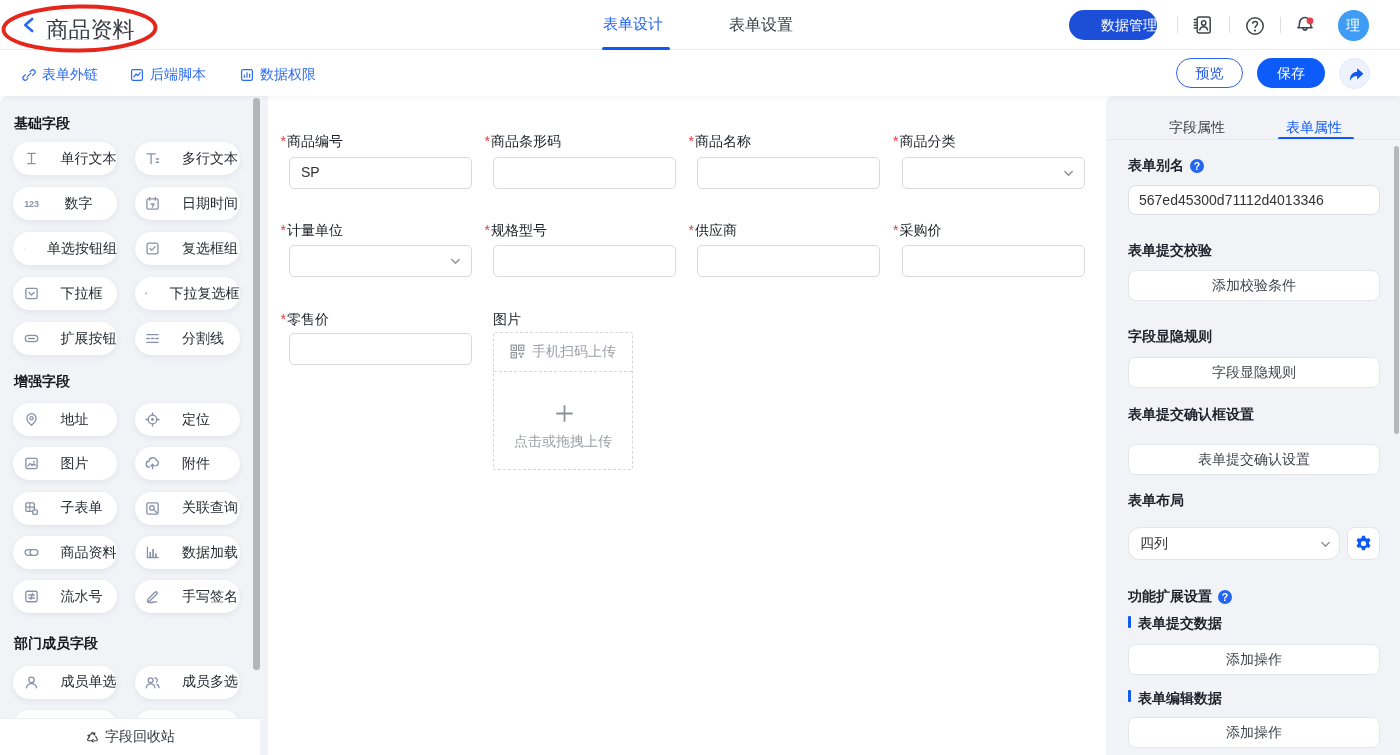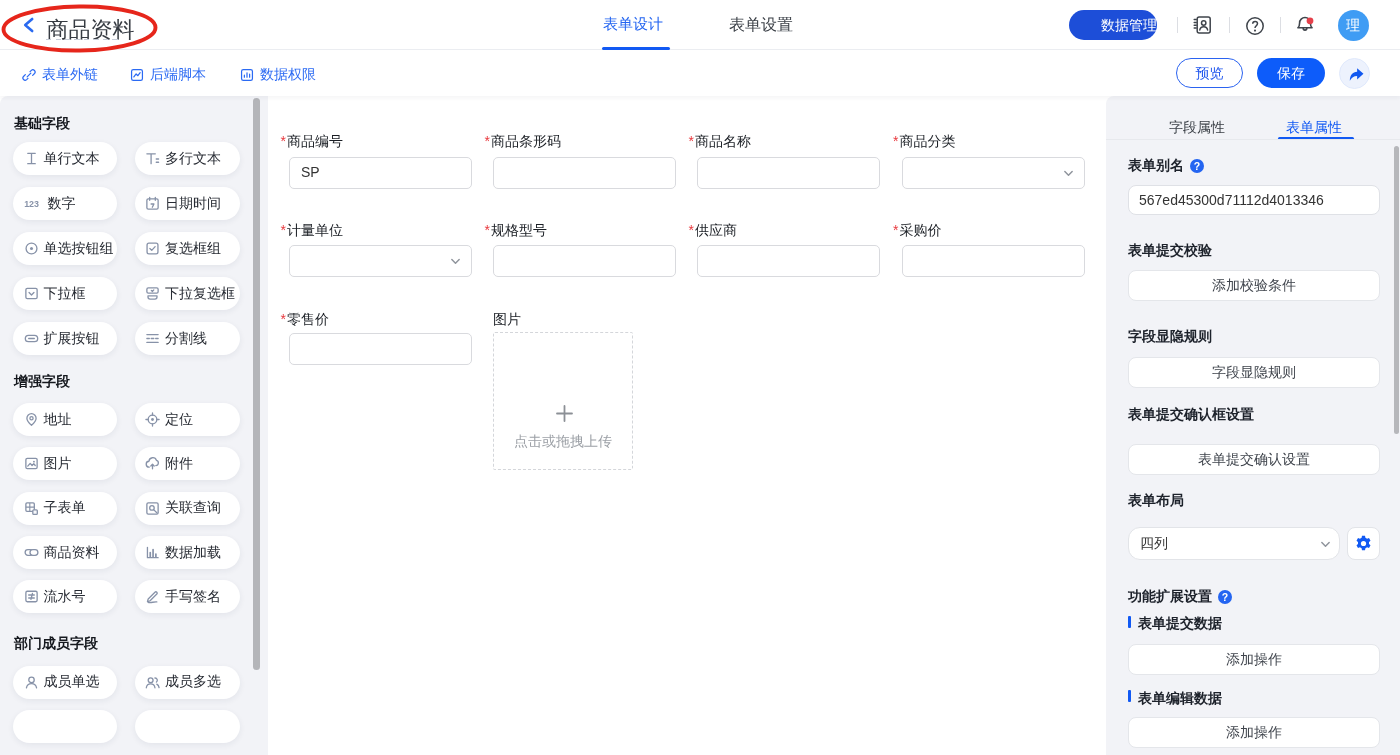--- a/index.html
+++ b/index.html
@@ -20,21 +20,21 @@
 .tlink{position:absolute;top:15.5px;color:#2b6af3;font-size:14px;display:flex;align-items:center;gap:6px}
 .btn-o{position:absolute;top:8px;height:30px;border-radius:15px;border:1.4px solid #2b63f0;color:#2056ee;background:#fff;font-size:14px;text-align:center;line-height:28px}
 .btn-p{position:absolute;top:8px;height:30px;border-radius:15px;background:#0d5cfa;color:#fff;font-size:14px;text-align:center;line-height:30px}
 .shr{position:absolute;left:1339px;top:8px;width:31px;height:31px;border-radius:50%;background:#edf2fd;border:1px solid #e0e9fc;display:flex;align-items:center;justify-content:center}
 
 .lsb{position:absolute;left:0;top:96px;width:268px;height:659px;background:#f2f3f7;border-radius:8px 0 0 0;overflow:hidden}
 .canvas{position:absolute;left:268px;top:96px;width:838px;height:659px;background:#fff}
 .rsb{position:absolute;left:1106px;top:96px;width:294px;height:659px;background:#f2f3f7;border-radius:8px 0 0 0}
 
 .sect{position:absolute;left:14px;font-size:14px;font-weight:bold;color:#15181e}
-.chip{position:absolute;height:33px;border-radius:16.5px;background:#fff;box-shadow:0 2px 6px rgba(31,41,68,.07);display:flex;align-items:center;padding-left:10.5px;gap:5px}
+.chip{position:absolute;height:33px;border-radius:16.5px;background:#fff;box-shadow:0 2px 6px rgba(31,41,68,.07);display:flex;align-items:center;padding-left:10.5px;gap:22px}
 .chip span{font-size:14px;color:#272b33;white-space:nowrap}
 .sbthumb{position:absolute;left:253px;top:2px;width:7px;height:572px;border-radius:3.5px;background:#b4b5b9}
 .recbar{position:absolute;left:0;top:622px;width:260px;height:37px;background:#fff;border-top:1px solid #edeef2;display:flex;align-items:center;justify-content:center;gap:5px;color:#33373d}
 
 .flabel{position:absolute;font-size:14px;font-weight:normal;color:#1a1e24;white-space:nowrap}
 .flabel .req{color:#e8383d;margin-right:1px}
 .finput{position:absolute;width:183px;height:31.5px;border:1px solid #d9dade;border-radius:5px;background:#fff;font-size:14px;color:#333;line-height:29.5px;padding-left:11px}
 .chev{position:absolute;width:11px;height:11px}
 .upbox{position:absolute;left:225px;top:235.5px;width:140px;height:138.5px;border:1px dashed #d4d6da;border-radius:2px}
 .upqr{position:absolute;left:0;top:0;width:100%;height:39.5px;border-bottom:1px dashed #d4d6da;display:flex;align-items:center;justify-content:center;gap:7px;color:#9ca0a6}
@@ -261,20 +261,28 @@
       <svg width="15" height="15" viewBox="0 0 16 16">
         <circle cx="6" cy="5.6" r="2.6" stroke="#8792a8" stroke-width="1.4" fill="none" stroke-linecap="round" stroke-linejoin="round"></circle>
         <path d="M1.4 13.6c.4-2.7 2.2-4.1 4.6-4.1s4.2 1.4 4.6 4.1" stroke="#8792a8" stroke-width="1.4" fill="none" stroke-linecap="round" stroke-linejoin="round"></path>
         <path d="M10.6 3.2a2.4 2.4 0 011.6 4.3M12.6 9.8c1.4.7 2.2 1.9 2.4 3.6" stroke="#8792a8" stroke-width="1.4" fill="none" stroke-linecap="round" stroke-linejoin="round"></path>
       </svg>
       <span>成员多选</span>
     </div>
 <div class="chip" style="left:13px;top:613.5px;width:104px"></div>
     <div class="chip" style="left:134.5px;top:613.5px;width:105px"></div>
 <div class="sbthumb"></div>
+<div class="recbar"><svg width="15" height="15" viewBox="0 0 16 16" fill="none" stroke="#43474e" stroke-width="1.25" stroke-linecap="round" stroke-linejoin="round">
+        <path d="M6.1 4.9L7 3.3a1.15 1.15 0 012 0l1.1 1.9"></path>
+        <path d="M8.5 4.1l1.8 1 .2-2"></path>
+        <path d="M11.4 6.8l1.7 3a1.15 1.15 0 01-1 1.7h-2"></path>
+        <path d="M4.6 6.8L2.9 9.8a1.15 1.15 0 001 1.7h3.5"></path>
+        <path d="M3.2 5.8l2-.3-1 1.8"></path>
+        <path d="M9 10.2l-1.8 1.3L9 12.8"></path>
+      </svg>字段回收站</div>
 </div>
 <div class="canvas">
 <div class="flabel" style="left:12.5px;top:36.5px"><span class="req">*</span>商品编号</div>
 <div class="finput" style="left:21px;top:61px">SP</div>
 <div class="flabel" style="left:216.5px;top:36.5px"><span class="req">*</span>商品条形码</div>
 <div class="finput" style="left:225px;top:61px"></div>
 <div class="flabel" style="left:420.5px;top:36.5px"><span class="req">*</span>商品名称</div>
 <div class="finput" style="left:429px;top:61px"></div>
 <div class="flabel" style="left:625.0px;top:36.5px"><span class="req">*</span>商品分类</div>
 <div class="finput" style="left:633.5px;top:61px"></div>
@@ -289,20 +297,31 @@
 <div class="flabel" style="left:216.5px;top:126px"><span class="req">*</span>规格型号</div>
 <div class="finput" style="left:225px;top:149px"></div>
 <div class="flabel" style="left:420.5px;top:126px"><span class="req">*</span>供应商</div>
 <div class="finput" style="left:429px;top:149px"></div>
 <div class="flabel" style="left:625.0px;top:126px"><span class="req">*</span>采购价</div>
 <div class="finput" style="left:633.5px;top:149px"></div>
 <div class="flabel" style="left:12.5px;top:214.5px"><span class="req">*</span>零售价</div>
 <div class="finput" style="left:21px;top:237px"></div>
 <div class="flabel" style="left:225px;top:214.5px">图片</div>
     <div class="upbox">
+<div class="upqr"><svg width="15" height="15" viewBox="0 0 16 16">
+          <rect x="1.2" y="1.2" width="5.6" height="5.6" stroke="#8c9096" stroke-width="1.2" fill="none"></rect>
+          <rect x="9.2" y="1.2" width="5.6" height="5.6" stroke="#8c9096" stroke-width="1.2" fill="none"></rect>
+          <rect x="1.2" y="9.2" width="5.6" height="5.6" stroke="#8c9096" stroke-width="1.2" fill="none"></rect>
+          <rect x="3" y="3" width="2" height="2" fill="#8c9096"></rect>
+          <rect x="11" y="3" width="2" height="2" fill="#8c9096"></rect>
+          <rect x="3" y="11" width="2" height="2" fill="#8c9096"></rect>
+          <rect x="9.2" y="9.2" width="2.2" height="2.2" fill="#8c9096"></rect>
+          <rect x="12.4" y="9.2" width="2.2" height="2.2" fill="#8c9096"></rect>
+          <rect x="10.8" y="12.4" width="2.2" height="2.2" fill="#8c9096"></rect>
+        </svg>手机扫码上传</div>
 <svg class="abs" style="left:62px;top:72px" width="17" height="17" viewBox="0 0 17 17">
         <path d="M8.5 1v15M1 8.5h15" stroke="#8c9096" stroke-width="1.8" stroke-linecap="round"></path>
       </svg>
 <div class="abs" style="left:0;top:100px;width:100%;text-align:center;color:#9ca0a6">点击或拖拽上传</div>
 </div>
 </div>
 <div class="rsb">
 <div class="rtab" style="left:63px;color:#3b4047">字段属性</div>
 <div class="rtab" style="left:180px;color:#1159f3">表单属性</div>
 <div class="rtabu"></div>

